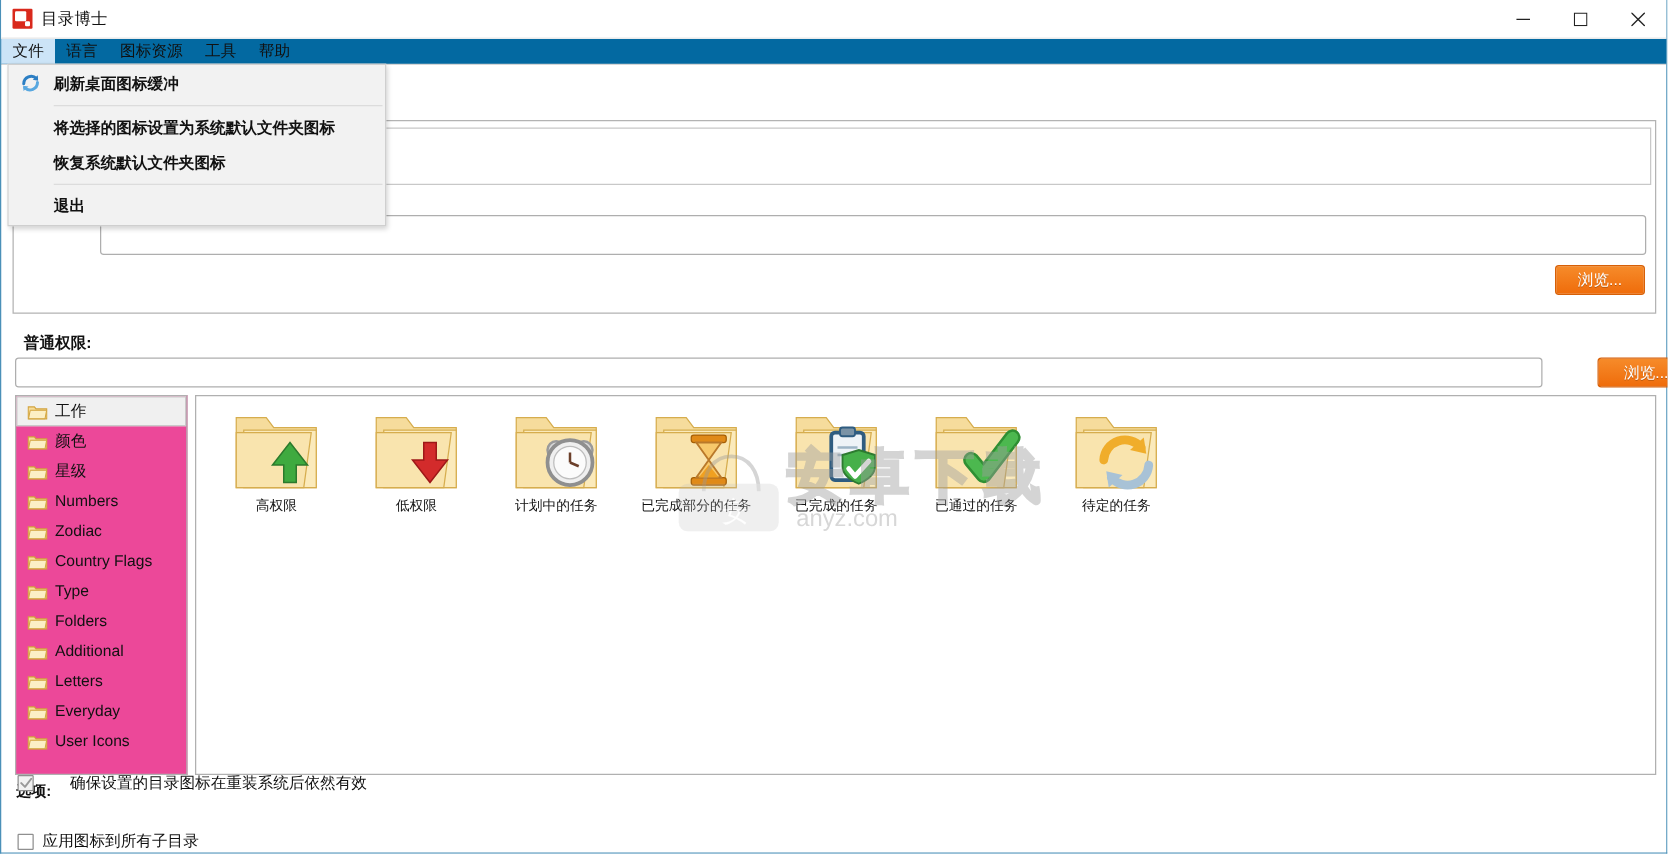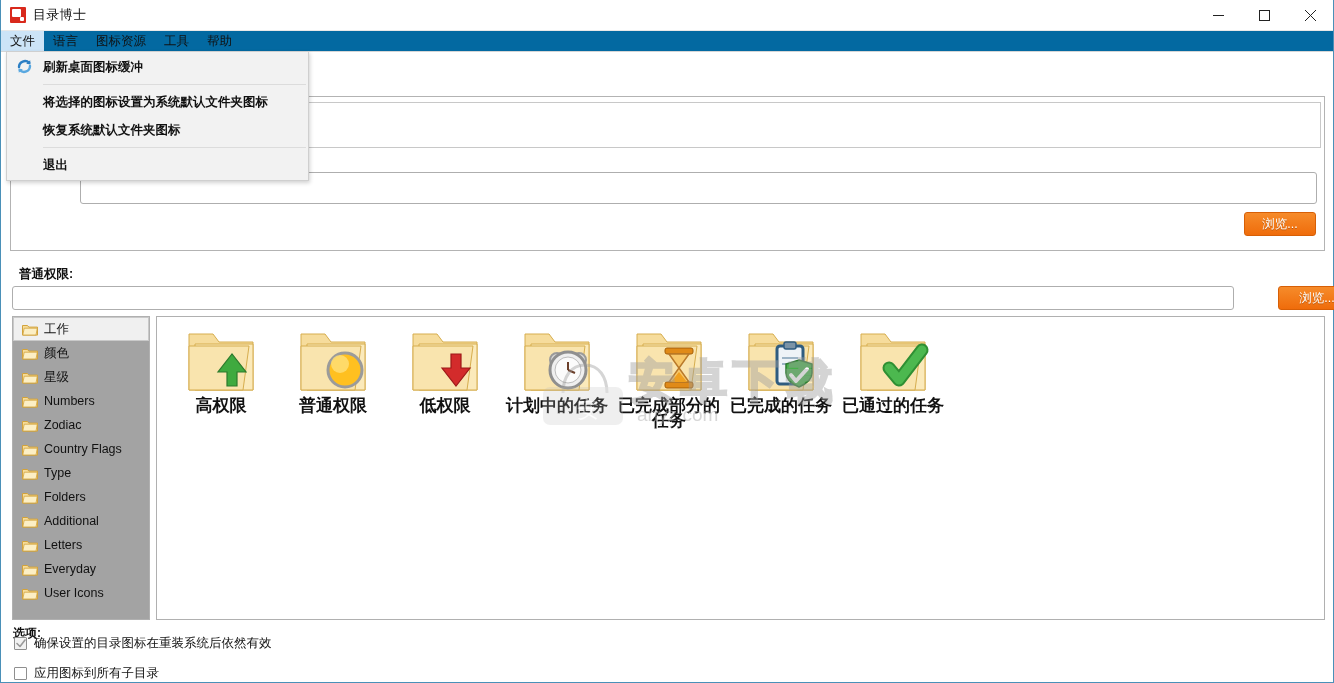--- a/index.html
+++ b/index.html
@@ -145,21 +145,21 @@
   }
   .browse2 {
     position: absolute; left: 1245px; top: 234px;
     width: 78px; height: 24px;
   }
 
   
   .sidebar {
     position: absolute; left: 11px; top: 264px;
     width: 138px; height: 304px;
-    border: 1px solid #b0b0b0; background: #a3a3a3;
+    border: 1px solid #b0b0b0; background: #ec4899;
     overflow: hidden;
   }
   .side-row {
     height: 24px; display: flex; align-items: center;
     padding-left: 8px; font-size: 12.5px; color: #111;
     border: 1px solid transparent;
   }
   .side-row.selected {
     background: #f0f0f0; border: 1px solid #c9c9c9;
   }
@@ -175,41 +175,41 @@
     display: flex; flex-wrap: wrap;
     padding: 4px 0 0 8px;
   }
   .cell {
     width: 112px;
     display: flex; flex-direction: column; align-items: center;
     padding-top: 3px;
   }
   .cell .ico { width: 80px; height: 72px; }
   .cell .cap {
-    margin-top: 2px; font-size: 17px; color: #111;
-    text-align: center; line-height: 15px; width: 105px; font-weight: bold;
+    margin-top: 2px; font-size: 11px; color: #111;
+    text-align: center; line-height: 15px; width: 105px;
   }
 
   
   .watermark {
     position: absolute; left: 540px; top: 283px;
     width: 320px; height: 92px;
     pointer-events: none; z-index: 20; opacity: .55;
   }
 
   
   .opt-label {
     position: absolute; left: 12px; top: 573px;
     font-size: 12px; font-weight: bold; color: #111;
   }
   .cbrow {
     position: absolute; left: 13px;
     display: flex; align-items: center; font-size: 12.5px; color: #111;
   }
-  .cbrow.r1 { top: 583px; }
+  .cbrow.r1 { top: 566px; gap: 22px; }
   .cbrow.r2 { top: 613px; font-family: Liberation Serif, serif; }
   .cbx {
     width: 13px; height: 13px; margin-right: 7px; flex: none;
     border: 1px solid #8f8f8f; background: #fff; border-radius: 1px;
     display: flex; align-items: center; justify-content: center;
   }
   .cbx.checked { background: #f2f2f2; }
 </style>
 </head>
 <body>
@@ -356,30 +356,20 @@
         <div class="cell">
           <svg class="ico" viewBox="0 0 80 72">
             <path d="M8 10h24l6 8h34v48H8z" fill="#f6dc9c" stroke="#d6ad4e" stroke-width="1"></path>
             <path d="M14 20h58v46H14z" fill="#fbeabb" stroke="#d6ad4e" stroke-width="1"></path>
             <path d="M8 22h60l-6 44H8z" fill="#f9e4ae" stroke="#d6ad4e" stroke-width="1"></path>
             <path d="M46 62V48h-9l14-18 14 18h-9v14z" fill="#3faa3f" stroke="#2c7a2c" stroke-width="1.2"></path>
           </svg>
           <div class="cap">高权限</div>
         </div>
 
-        <div class="cell">
-          <svg class="ico" viewBox="0 0 80 72">
-            <path d="M8 10h24l6 8h34v48H8z" fill="#f6dc9c" stroke="#d6ad4e" stroke-width="1"></path>
-            <path d="M14 20h58v46H14z" fill="#fbeabb" stroke="#d6ad4e" stroke-width="1"></path>
-            <path d="M8 22h60l-6 44H8z" fill="#f9e4ae" stroke="#d6ad4e" stroke-width="1"></path>
-            <circle cx="52" cy="46" r="17" fill="#ffc020" stroke="#9b9b9b" stroke-width="3"></circle>
-            <circle cx="47" cy="40" r="9" fill="#ffe07a" opacity=".8"></circle>
-          </svg>
-          <div class="cap">普通权限</div>
-        </div>
 
         <div class="cell">
           <svg class="ico" viewBox="0 0 80 72">
             <path d="M8 10h24l6 8h34v48H8z" fill="#f6dc9c" stroke="#d6ad4e" stroke-width="1"></path>
             <path d="M14 20h58v46H14z" fill="#fbeabb" stroke="#d6ad4e" stroke-width="1"></path>
             <path d="M8 22h60l-6 44H8z" fill="#f9e4ae" stroke="#d6ad4e" stroke-width="1"></path>
             <path d="M46 30v14h-9l14 18 14-18h-9V30z" fill="#d32b2b" stroke="#9e1818" stroke-width="1.2"></path>
           </svg>
           <div class="cap">低权限</div>
         </div>
@@ -431,20 +421,32 @@
           <svg class="ico" viewBox="0 0 80 72">
             <path d="M8 10h24l6 8h34v48H8z" fill="#f6dc9c" stroke="#d6ad4e" stroke-width="1"></path>
             <path d="M14 20h58v46H14z" fill="#fbeabb" stroke="#d6ad4e" stroke-width="1"></path>
             <path d="M8 22h60l-6 44H8z" fill="#f9e4ae" stroke="#d6ad4e" stroke-width="1"></path>
             <path d="M36 44l10 12 23-30" fill="none" stroke="#2f8f33" stroke-width="13" stroke-linecap="round" stroke-linejoin="round"></path>
             <path d="M36 44l10 12 23-30" fill="none" stroke="#4cb84f" stroke-width="9" stroke-linecap="round" stroke-linejoin="round"></path>
           </svg>
           <div class="cap">已通过的任务</div>
         </div>
 
+        <div class="cell">
+          <svg class="ico" viewBox="0 0 80 72">
+            <path d="M8 10h24l6 8h34v48H8z" fill="#f6dc9c" stroke="#d6ad4e" stroke-width="1"></path>
+            <path d="M14 20h58v46H14z" fill="#fbeabb" stroke="#d6ad4e" stroke-width="1"></path>
+            <path d="M8 22h60l-6 44H8z" fill="#f9e4ae" stroke="#d6ad4e" stroke-width="1"></path>
+            <path d="M30 44a17 17 0 0 1 30-10" fill="none" stroke="#f0ad2b" stroke-width="7" stroke-linecap="round"></path>
+            <path d="M62 26l2 13-13-3z" fill="#f0ad2b"></path>
+            <path d="M66 48a17 17 0 0 1-30 10" fill="none" stroke="#a8c2d6" stroke-width="7" stroke-linecap="round"></path>
+            <path d="M34 66l-2-13 13 3z" fill="#a8c2d6"></path>
+          </svg>
+          <div class="cap">待定的任务</div>
+        </div>
 
 
       </div>
     </div>
 
     <svg class="watermark" viewBox="0 0 320 92">
       <g fill="none" stroke="#9a9a9a" stroke-width="3" opacity=".75">
         <path d="M22 58c0-16 8-28 22-28s22 12 22 28"></path>
         <rect x="2" y="52" width="80" height="38" rx="7" fill="#b9b9b9" stroke="none" opacity=".55"></rect>
       </g>

